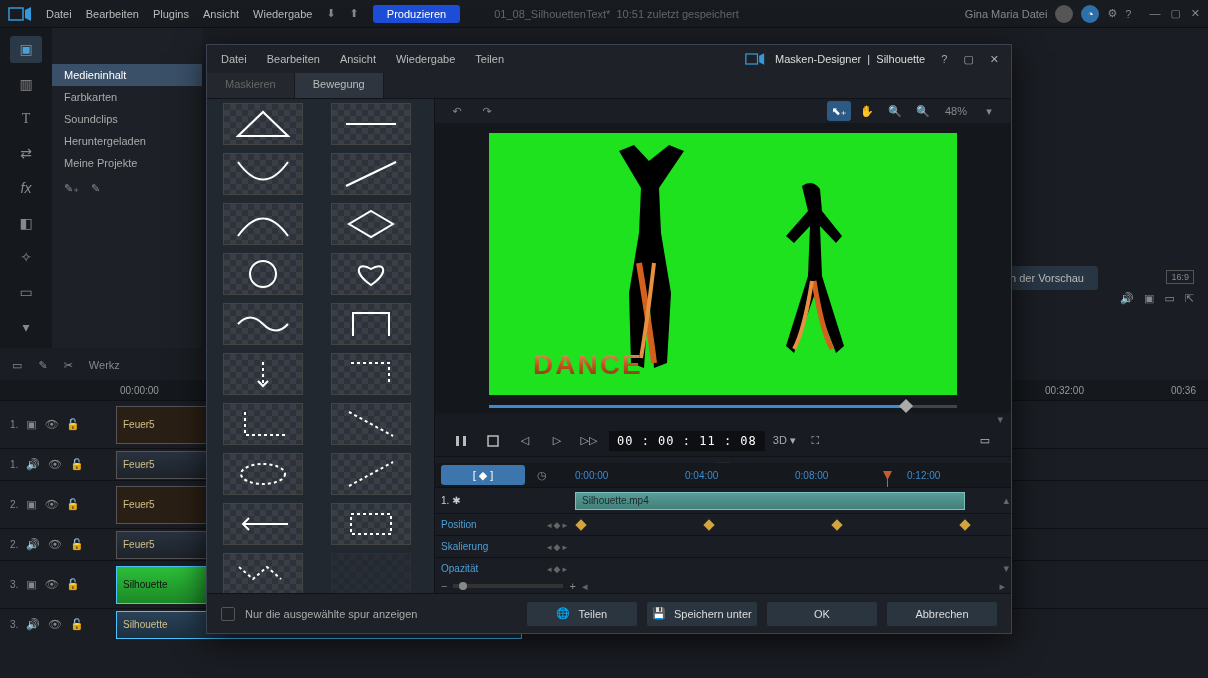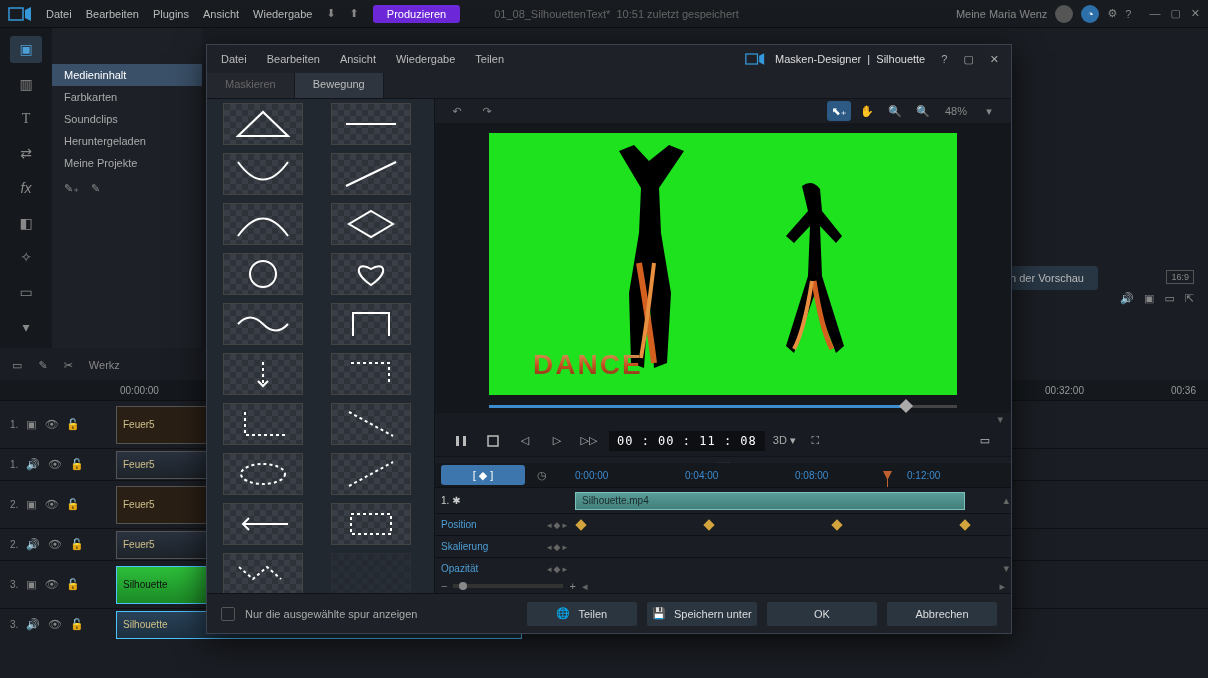--- a/index.html
+++ b/index.html
@@ -1,20 +1,20 @@
 <!DOCTYPE html>
 <html><head>
 <meta charset="utf-8">
 <style>
 * { margin: 0; padding: 0; box-sizing: border-box; font-family: 'Segoe UI', Arial, sans-serif; }
 body { width: 1208px; height: 678px; background: #1a1d23; color: #aaa; font-size: 11px; overflow: hidden; position: relative; }
 .topbar { height: 28px; background: #181b20; display: flex; align-items: center; padding: 0 8px; gap: 14px; border-bottom: 1px solid #0d0f12; }
 .topbar .logo { width: 24px; height: 16px; color: #3498db; }
 .topbar .menu-item { color: #bbb; cursor: pointer; }
-.topbar .produce-btn { background: #6d28d9; color: #fff; padding: 3px 14px; border-radius: 3px; }
+.topbar .produce-btn { background: #1d4ed8; color: #fff; padding: 3px 14px; border-radius: 3px; }
 .topbar .project-info { color: #666; margin-left: 20px; }
 .topbar .right-group { margin-left: auto; display: flex; align-items: center; gap: 8px; color: #888; }
 .topbar .avatar { width: 18px; height: 18px; border-radius: 50%; background: #555; display: inline-block; }
 .topbar .win-ctrl { display: flex; gap: 10px; color: #888; margin-left: 10px; }
 
 .main-area { display: flex; height: 320px; }
 .left-rail { width: 52px; background: #15181d; display: flex; flex-direction: column; align-items: center; padding-top: 8px; gap: 8px; }
 .left-rail .rail-icon { width: 32px; height: 28px; display: flex; align-items: center; justify-content: center; color: #888; font-size: 14px; }
 .left-rail .rail-icon.active { background: #2b3845; color: #4d9fd6; border-radius: 3px; }
 
@@ -106,21 +106,21 @@
   <span class="menu-item">Plugins</span>
   <span class="menu-item">Ansicht</span>
   <span class="menu-item">Wiedergabe</span>
   <span style="color:#888;">⬇</span>
   <span style="color:#888;">⬆</span>
   <span class="produce-btn">Produzieren</span>
   <span class="project-info">
     <span>01_08_SilhouettenText*</span> &nbsp;<span>10:51</span> <span>zuletzt gespeichert</span>
   </span>
   <span class="right-group">
-    <span>Meine Maria Wenz</span>
+    <span>Gina Maria Datei</span>
     <span class="avatar"></span>
     <span style="width:18px;height:18px;border-radius:50%;background:#2d6fa8;display:flex;align-items:center;justify-content:center;color:#fff;">◔</span>
     <span>⚙</span>
     <span>?</span>
     <span class="win-ctrl">
       <span>—</span>
       <span>▢</span>
       <span>✕</span>
     </span>
   </span>

